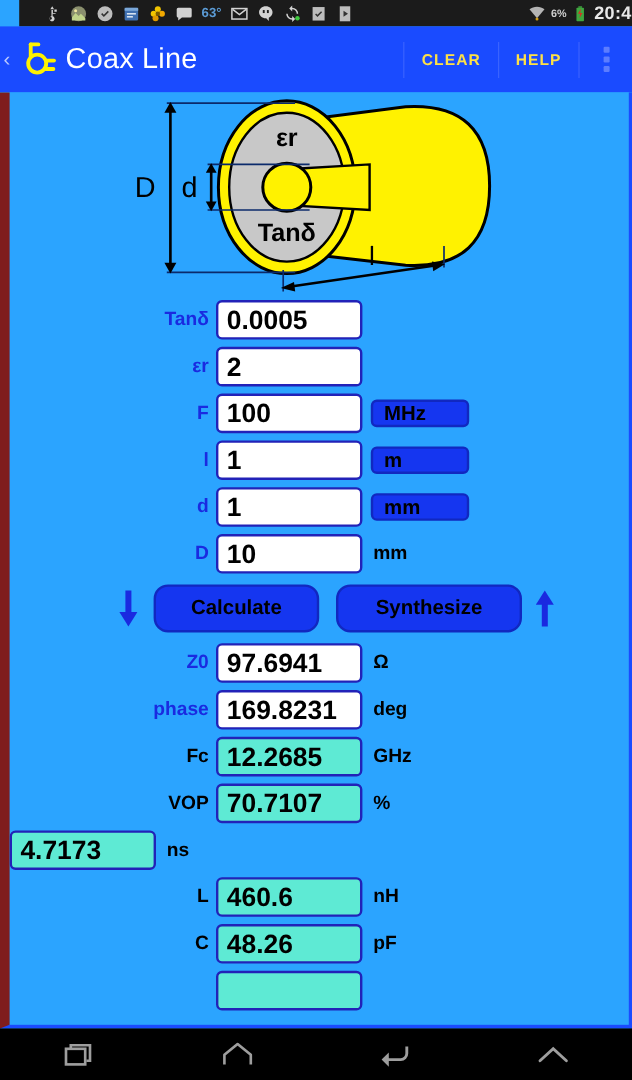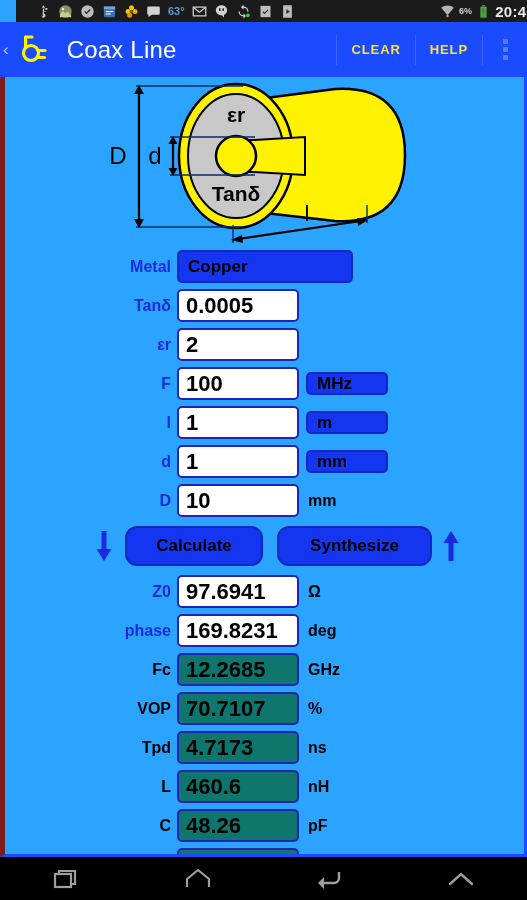--- a/index.html
+++ b/index.html
@@ -23,55 +23,55 @@
   .sb-batt { color: #cfcfcf; font-size: 9px; font-weight: bold; }
   .sb-clock { color: #e8e8e8; font-size: 15px; letter-spacing: .3px; font-weight: bold; }
 
   
   .actionbar {
     position: absolute; top: 22px; left: 0; width: 527px; height: 55px;
     background: #1A4BFF; display: flex; align-items: center;
   }
   .ab-up { color: #b9c8ff; font-size: 17px; margin-left: 3px; margin-right: 0px; }
   .ab-logo { width: 40px; height: 40px; margin-left: 2px; }
-  .ab-title { color: #ffffff; font-size: 24px; margin-left: 16px; flex: 1; letter-spacing: .2px;}
+  .ab-title { color: #ffffff; font-size: 24px; margin-left: 4px; flex: 1; letter-spacing: .2px;}
   .ab-act {
     color: #fde047; font-size: 13px; font-weight: bold; letter-spacing: .9px;
     padding: 0 14px; height: 55px; display: flex; align-items: center;
   }
   .ab-sep { width: 1px; height: 30px; background: #3a63ff; }
   .ab-more { width: 44px; height: 55px; display: flex; align-items: center; justify-content: center; }
   .dot3 { display: flex; flex-direction: column; gap: 3px; }
   .dot3 i { width: 5px; height: 5px; background: #5c7dff; display: block; border-radius: 1px; }
 
   
   .content {
     position: absolute; top: 77px; left: 0; width: 527px; height: 780px;
-    background: #2BA4FF; border-left: 5px solid #7f1d1d; border-right: 3px solid #1A4BFF;
+    background: #2BA4FF; border-left: 8px solid #7f1d1d; border-right: 3px solid #1A4BFF;
     border-bottom: 3px solid #1A4BFF;
     overflow: hidden;
   }
 
   .diagram { position: relative; width: 527px; height: 170px; }
   .diagram svg { display: block; }
 
   
   .row { display: flex; align-items: center; height: 39px; }
   .lbl {
     width: 172px; text-align: right; padding-right: 6px;
     font-size: 16px; font-weight: bold; color: #1A2AE0;
   }
   .lbl.dark { color: #000; }
   .fld {
     width: 122px; height: 33px; background: #ffffff;
     border: 2px solid #2222B8; border-radius: 5px;
     display: flex; align-items: center; padding-left: 7px;
     font-size: 22px; color: #000; font-weight: bold;
   }
-  .fld.ro { background: #0f766e; }
+  .fld.ro { background: #5eead4; }
   .unitbox {
     margin-left: 7px; width: 82px; height: 23px; background: #1536F0;
     border: 2px solid #1128C0; border-radius: 5px;
     display: flex; align-items: center; padding-left: 9px;
     font-size: 17px; font-weight: bold; color: #000;
   }
   .unittxt { margin-left: 9px; font-size: 16px; font-weight: bold; color: #000; }
   .spinner {
     width: 176px; height: 33px; background: #1536F0;
     border: 2px solid #1128C0; border-radius: 5px;
@@ -232,24 +232,20 @@
         <line x1="362" y1="128" x2="362" y2="146" stroke="#0b2a6b" stroke-width="1.4"></line>
         <line x1="233" y1="162" x2="356" y2="144" stroke="#000" stroke-width="2.2"></line>
         <path d="M226 163 l11 -5 l1 8 z" fill="#000"></path>
         <path d="M363 143 l-11 -2 l1 8 z" fill="#000"></path>
         <text x="302" y="144" font-family="Liberation Sans, sans-serif" font-size="22" fill="#000" text-anchor="middle">l</text>
       </svg>
     </div>
 
     <div>
 
-      <div class="row">
-        <div class="lbl">Metal</div>
-        <div class="spinner">Copper</div>
-      </div>
 
       <div class="row">
         <div class="lbl">Tanδ</div>
         <div class="fld">0.0005</div>
       </div>
 
       <div class="row">
         <div class="lbl">εr</div>
         <div class="fld">2</div>
       </div>
@@ -312,21 +308,20 @@
         <div class="unittxt">GHz</div>
       </div>
 
       <div class="row">
         <div class="lbl dark">VOP</div>
         <div class="fld ro">70.7107</div>
         <div class="unittxt">%</div>
       </div>
 
       <div class="row">
-        <div class="lbl dark">Tpd</div>
         <div class="fld ro">4.7173</div>
         <div class="unittxt">ns</div>
       </div>
 
       <div class="row">
         <div class="lbl dark">L</div>
         <div class="fld ro">460.6</div>
         <div class="unittxt">nH</div>
       </div>
 

